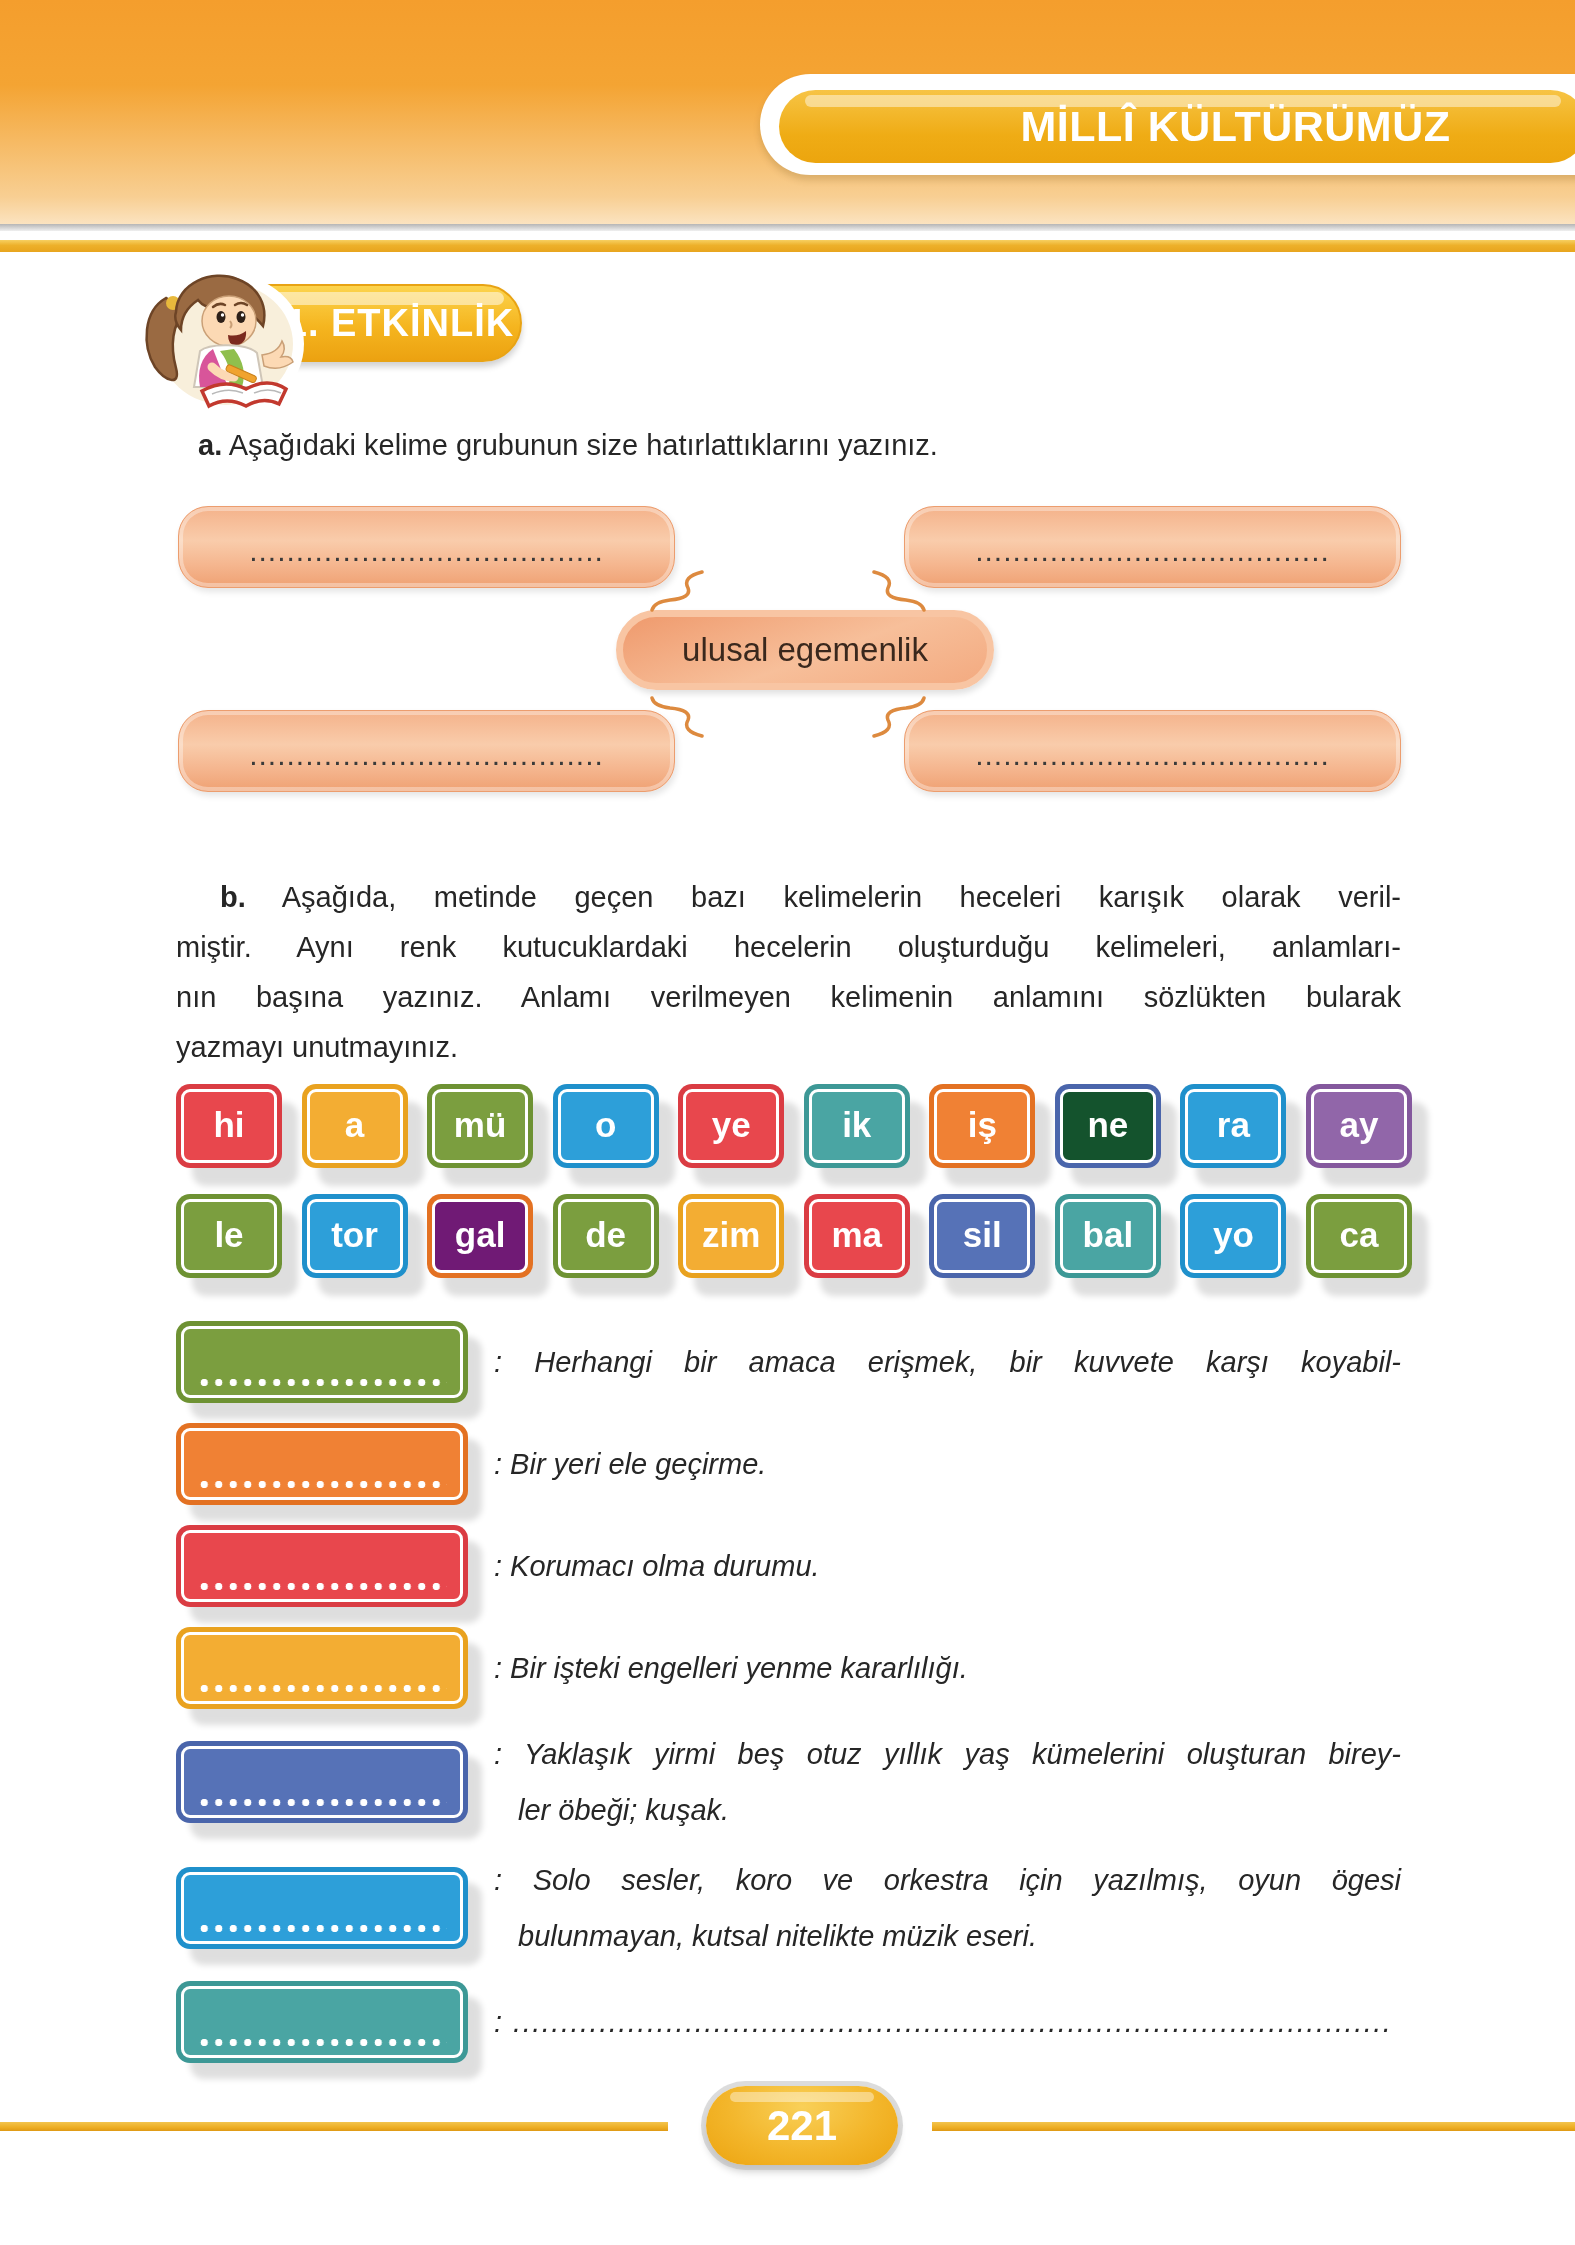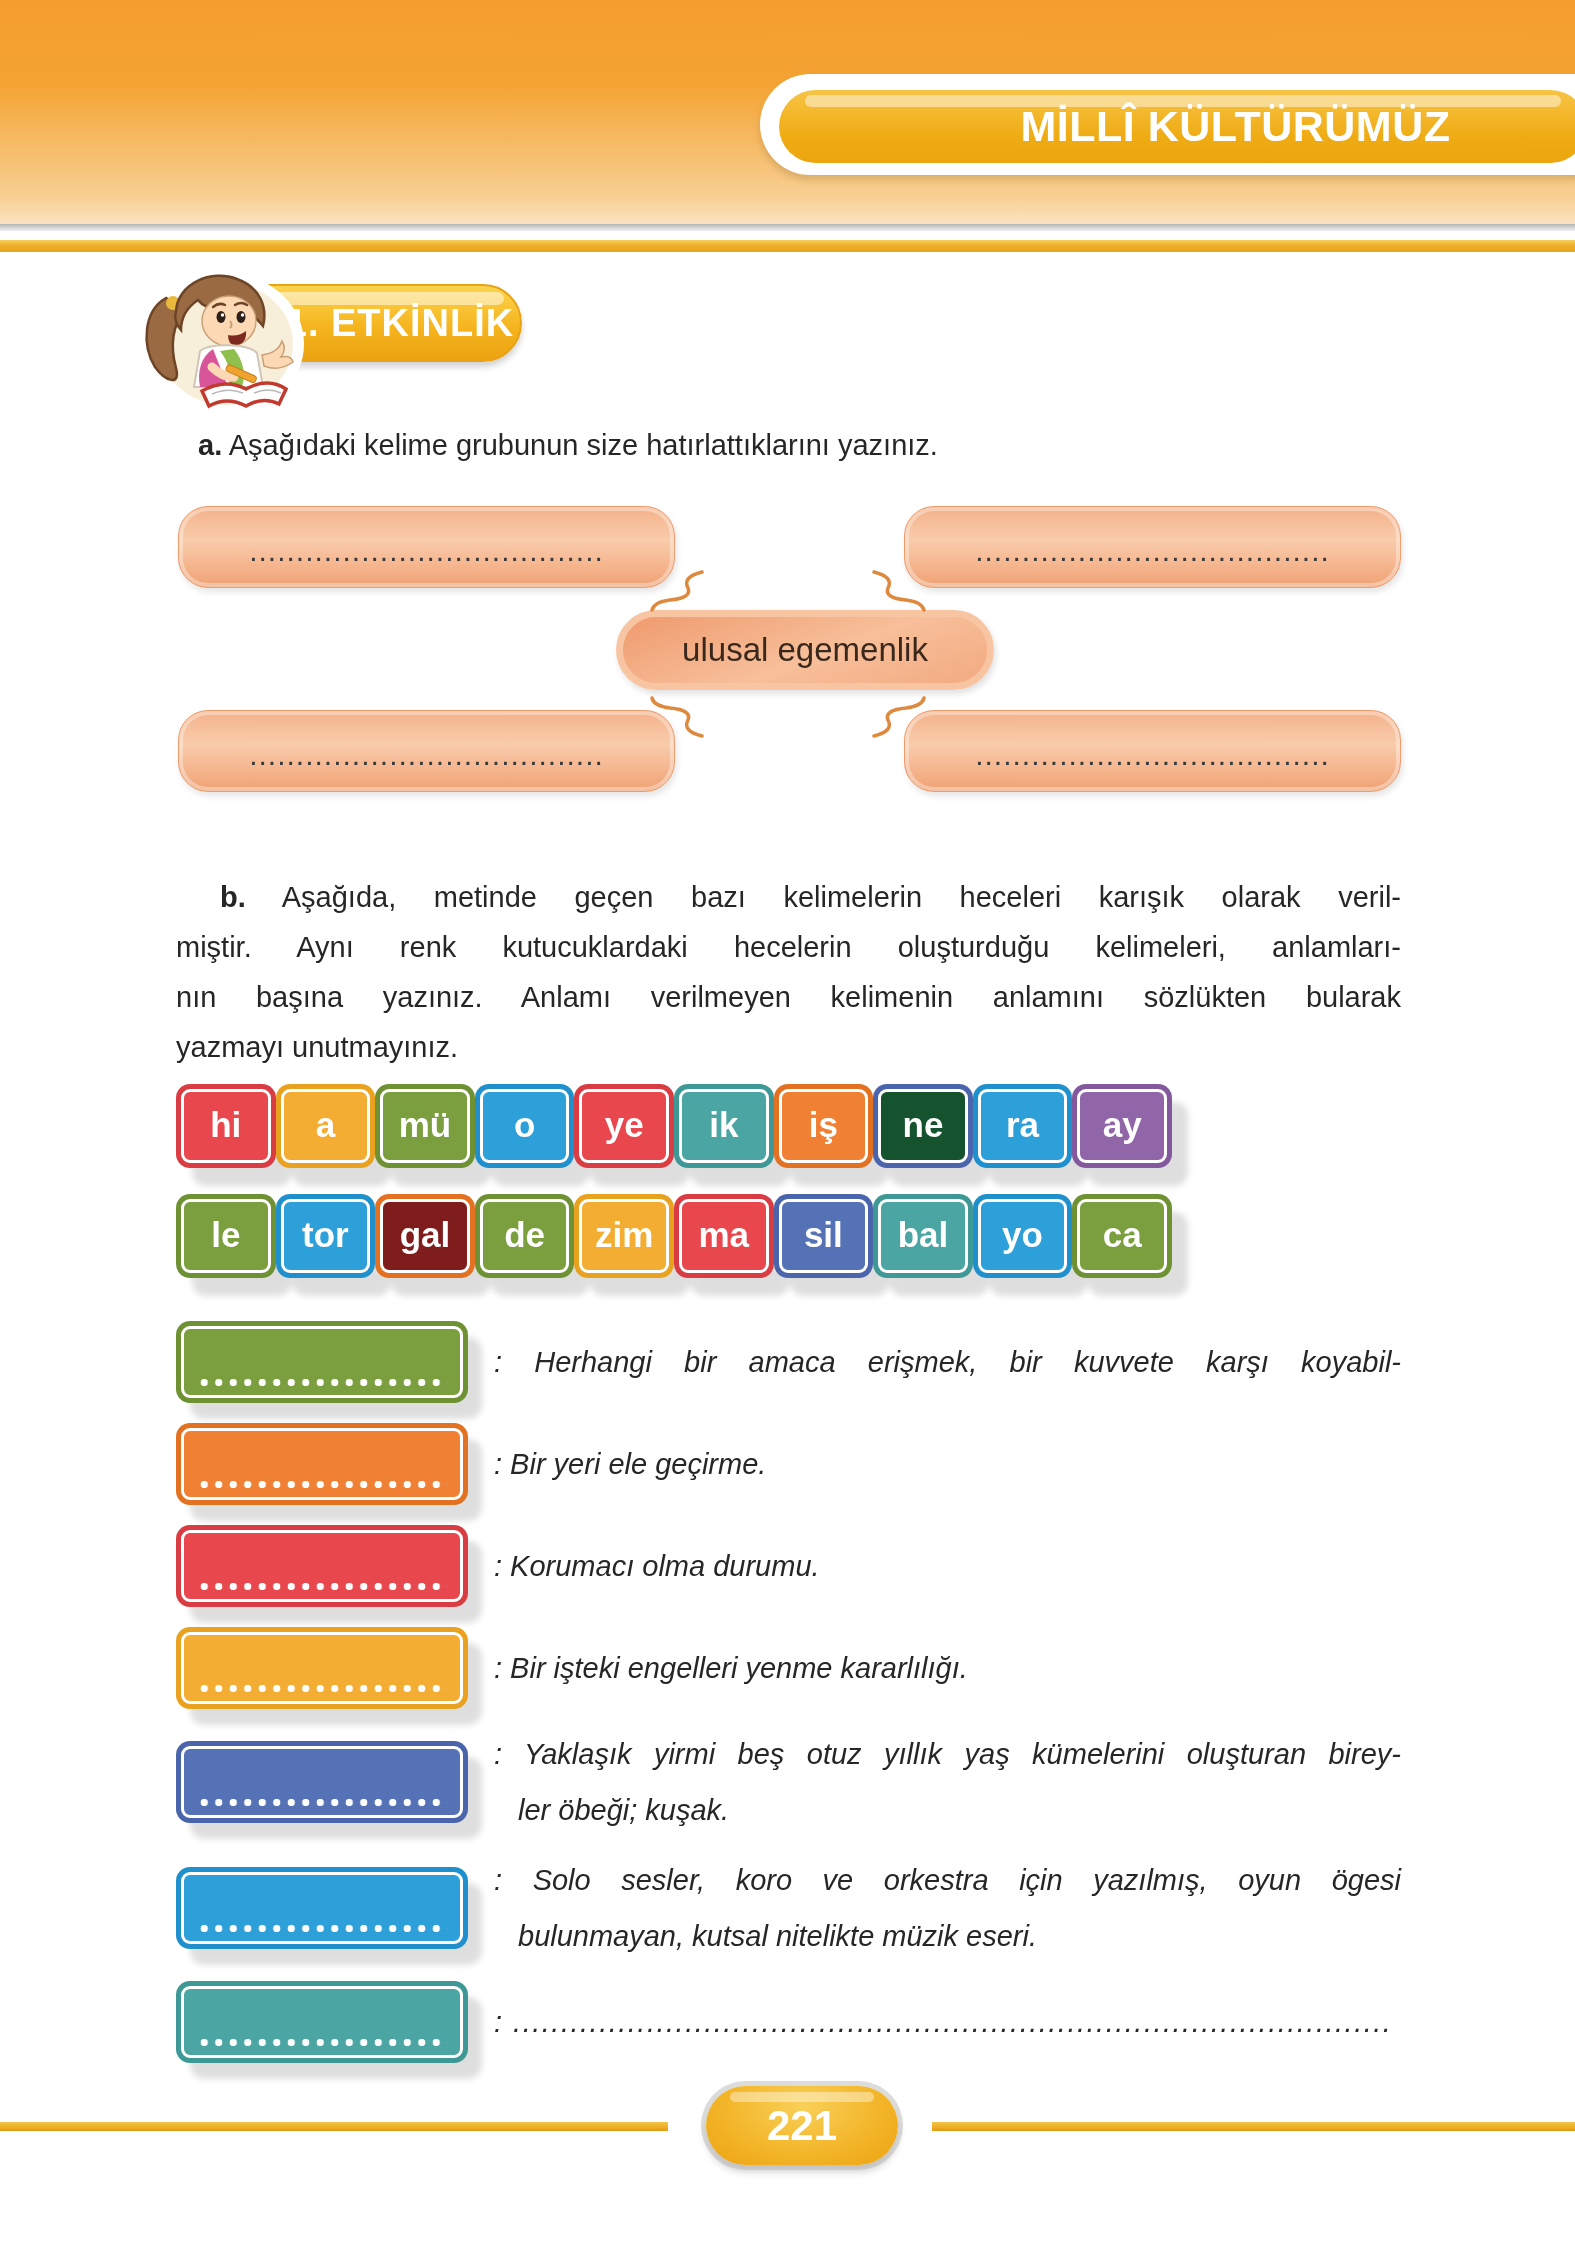--- a/index.html
+++ b/index.html
@@ -72,21 +72,21 @@
     display:flex; align-items:center; justify-content:center;
     box-shadow:2px 4px 6px rgba(0,0,0,.12);
   }
   .center-label { font-size:33px; color:#3a281d; }
   .squig { position:absolute; width:64px; height:42px; }
   .sq-tl { left:468px; top:72px; }
   .sq-tr { left:692px; top:72px; transform:scaleX(-1); }
   .sq-bl { left:468px; top:198px; transform:scaleY(-1); }
   .sq-br { left:692px; top:198px; transform:scale(-1,-1); }
   
-  .tiles { display:flex; justify-content:space-between; width:996px; margin:12px 0 0 176px; }
+  .tiles { display:flex; justify-content:space-between; width:1236px; margin:12px 0 0 176px; }
   .tiles.row2 { margin-top:26px; }
   .tile {
     width:106px; height:84px; padding:5px; border-radius:14px;
     box-shadow:16px 18px 6px rgba(0,0,0,.13);
   }
   .tile-inner {
     height:100%; border:3px solid #fff; border-radius:9px;
     display:flex; align-items:center; justify-content:center;
   }
   .tile-inner span { font-size:35px; font-weight:bold; color:#fff; padding-bottom:3px; }
@@ -270,21 +270,21 @@
         <div class="tile-inner" style="background: rgb(123, 158, 63);">
           <span>le</span>
         </div>
       </div>
       <div class="tile" style="background: rgb(31, 144, 203);">
         <div class="tile-inner" style="background: rgb(45, 159, 217);">
           <span>tor</span>
         </div>
       </div>
       <div class="tile" style="background: rgb(227, 113, 34);">
-        <div class="tile-inner" style="background: #7f1d1d;">
+        <div class="tile-inner" style="background: #701a75;">
           <span>gal</span>
         </div>
       </div>
       <div class="tile" style="background: rgb(110, 146, 51);">
         <div class="tile-inner" style="background: rgb(123, 158, 63);">
           <span>de</span>
         </div>
       </div>
       <div class="tile" style="background: rgb(233, 162, 31);">
         <div class="tile-inner" style="background: rgb(243, 173, 51);">

